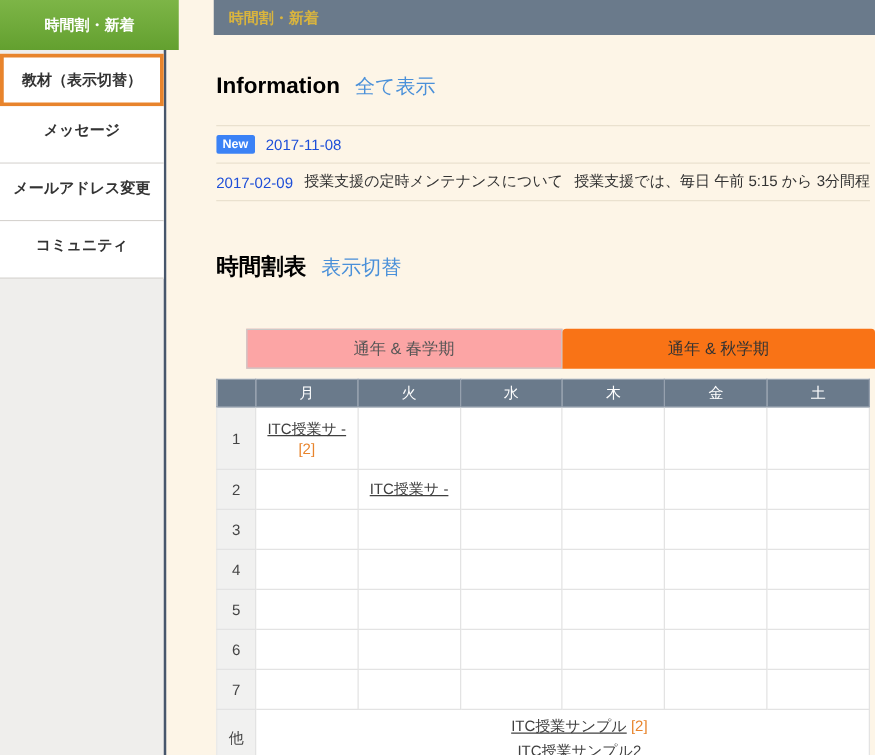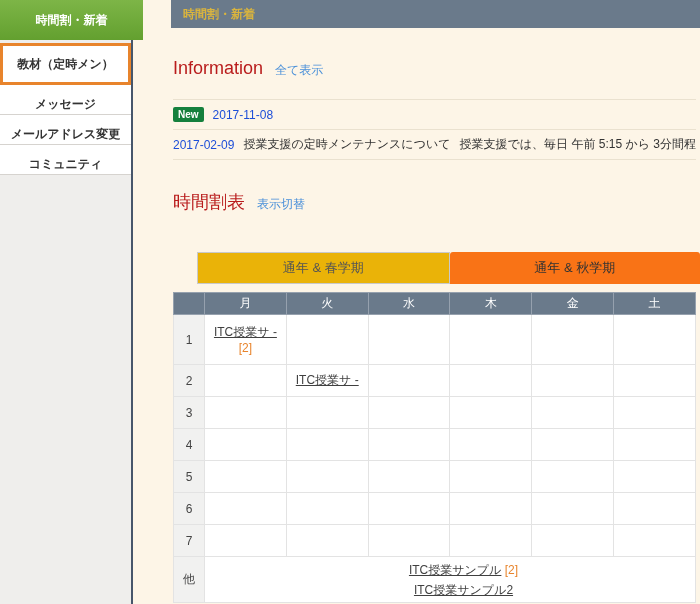--- a/index.html
+++ b/index.html
@@ -13,21 +13,21 @@
   .app { display: flex; width: 700px; height: 604px; gap: 25px; }
 
   
   .sidebar {
     width: 133px; flex: none;
     background: #efeeec;
     border-right: 2px solid #47566b;
     position: relative; z-index: 2;
   }
   .menu-item {
-    height: 30px; line-height: 38px;
+    height: 46px; line-height: 38px;
     background: #fff;
     border-bottom: 1px solid #d6d3cf;
     text-align: center;
     font-size: 12px; font-weight: bold; color: #333;
     cursor: pointer;
     white-space: nowrap; overflow: hidden;
   }
   .menu-item.active {
     width: 143px; height: 40px; line-height: 40px;
     background: linear-gradient(#7db547, #63a02f);
@@ -46,49 +46,49 @@
     height: 28px; line-height: 28px;
     margin-left: 13px;
     background: #6a7a8b;
     color: #d9b43e; font-size: 12px; font-weight: bold;
     padding-left: 12px;
   }
   .content { margin-left: 15px; margin-right: 4px; }
 
   .section-head { display: flex; align-items: baseline; gap: 12px; }
   .section-head.info  { margin-top: 30px; margin-bottom: 20px; }
-  .section-head.tt    { margin-top: 30px; }
-  .section-title { font-size: 18px; font-weight: normal; color: #b91c1c; }
-  .text-link { color: #4a90d9; font-size: 12px; text-decoration: none; cursor: pointer; }
+  .section-head.tt    { margin-top: 40px; }
+  .section-title { font-size: 18px; font-weight: bold; color: #000000; }
+  .text-link { color: #4a90d9; font-size: 16px; text-decoration: none; cursor: pointer; }
 
   .news-list { border-top: 1px solid #eae1cf; }
   .news-row {
     display: flex; align-items: center; gap: 9px;
     height: 30px;
     border-bottom: 1px solid #eae1cf;
     font-size: 12px;
     white-space: nowrap; overflow: hidden;
   }
   .badge-new {
-    background: #15803d; color: #fff;
+    background: #3b82f6; color: #fff;
     font-size: 10px; font-weight: bold;
     padding: 2px 5px; border-radius: 2px;
     flex: none;
   }
   .news-date { color: #1d4ed8; flex: none; }
   .news-title { color: #333; cursor: pointer; }
   .news-preview { color: #333; }
 
   
   .tabs { display: flex; margin-top: 38px; margin-right: -4px; }
   .tab {
     flex: 1; height: 32px; line-height: 30px;
     text-align: center; font-size: 13px; cursor: pointer;
   }
-  .tab.inactive { background: #eab308; border: 1px solid #c9c9c9; color: #555; margin-left: 24px; }
+  .tab.inactive { background: #fca5a5; border: 1px solid #c9c9c9; color: #555; margin-left: 24px; }
   .tab.active { background: #f97316; color: #333; border-radius: 3px 3px 0 0; line-height: 32px; }
 
   
   .tt-wrap { margin-top: 8px; }
   table.timetable {
     width: 100%; border-collapse: collapse;
     background: #fff; font-size: 12px;
     table-layout: fixed;
   }
   table.timetable col.c-label { width: 31px; }
@@ -113,21 +113,21 @@
   td.other-cell { text-align: left; padding-left: 28px; }
   td.other-cell .other-line { line-height: 20px; }
 </style>
 </head>
 <body>
 
 <div class="app">
 
   <div class="sidebar">
     <div class="menu-item active">時間割・新着</div>
-    <div class="menu-item outlined">教材（定時メン）</div>
+    <div class="menu-item outlined">教材（表示切替）</div>
     <div class="menu-item">メッセージ</div>
     <div class="menu-item">メールアドレス変更</div>
     <div class="menu-item">コミュニティ</div>
   </div>
 
   <div class="main">
 
     <div class="topbar">
       <span>時間割・新着</span>
     </div>

